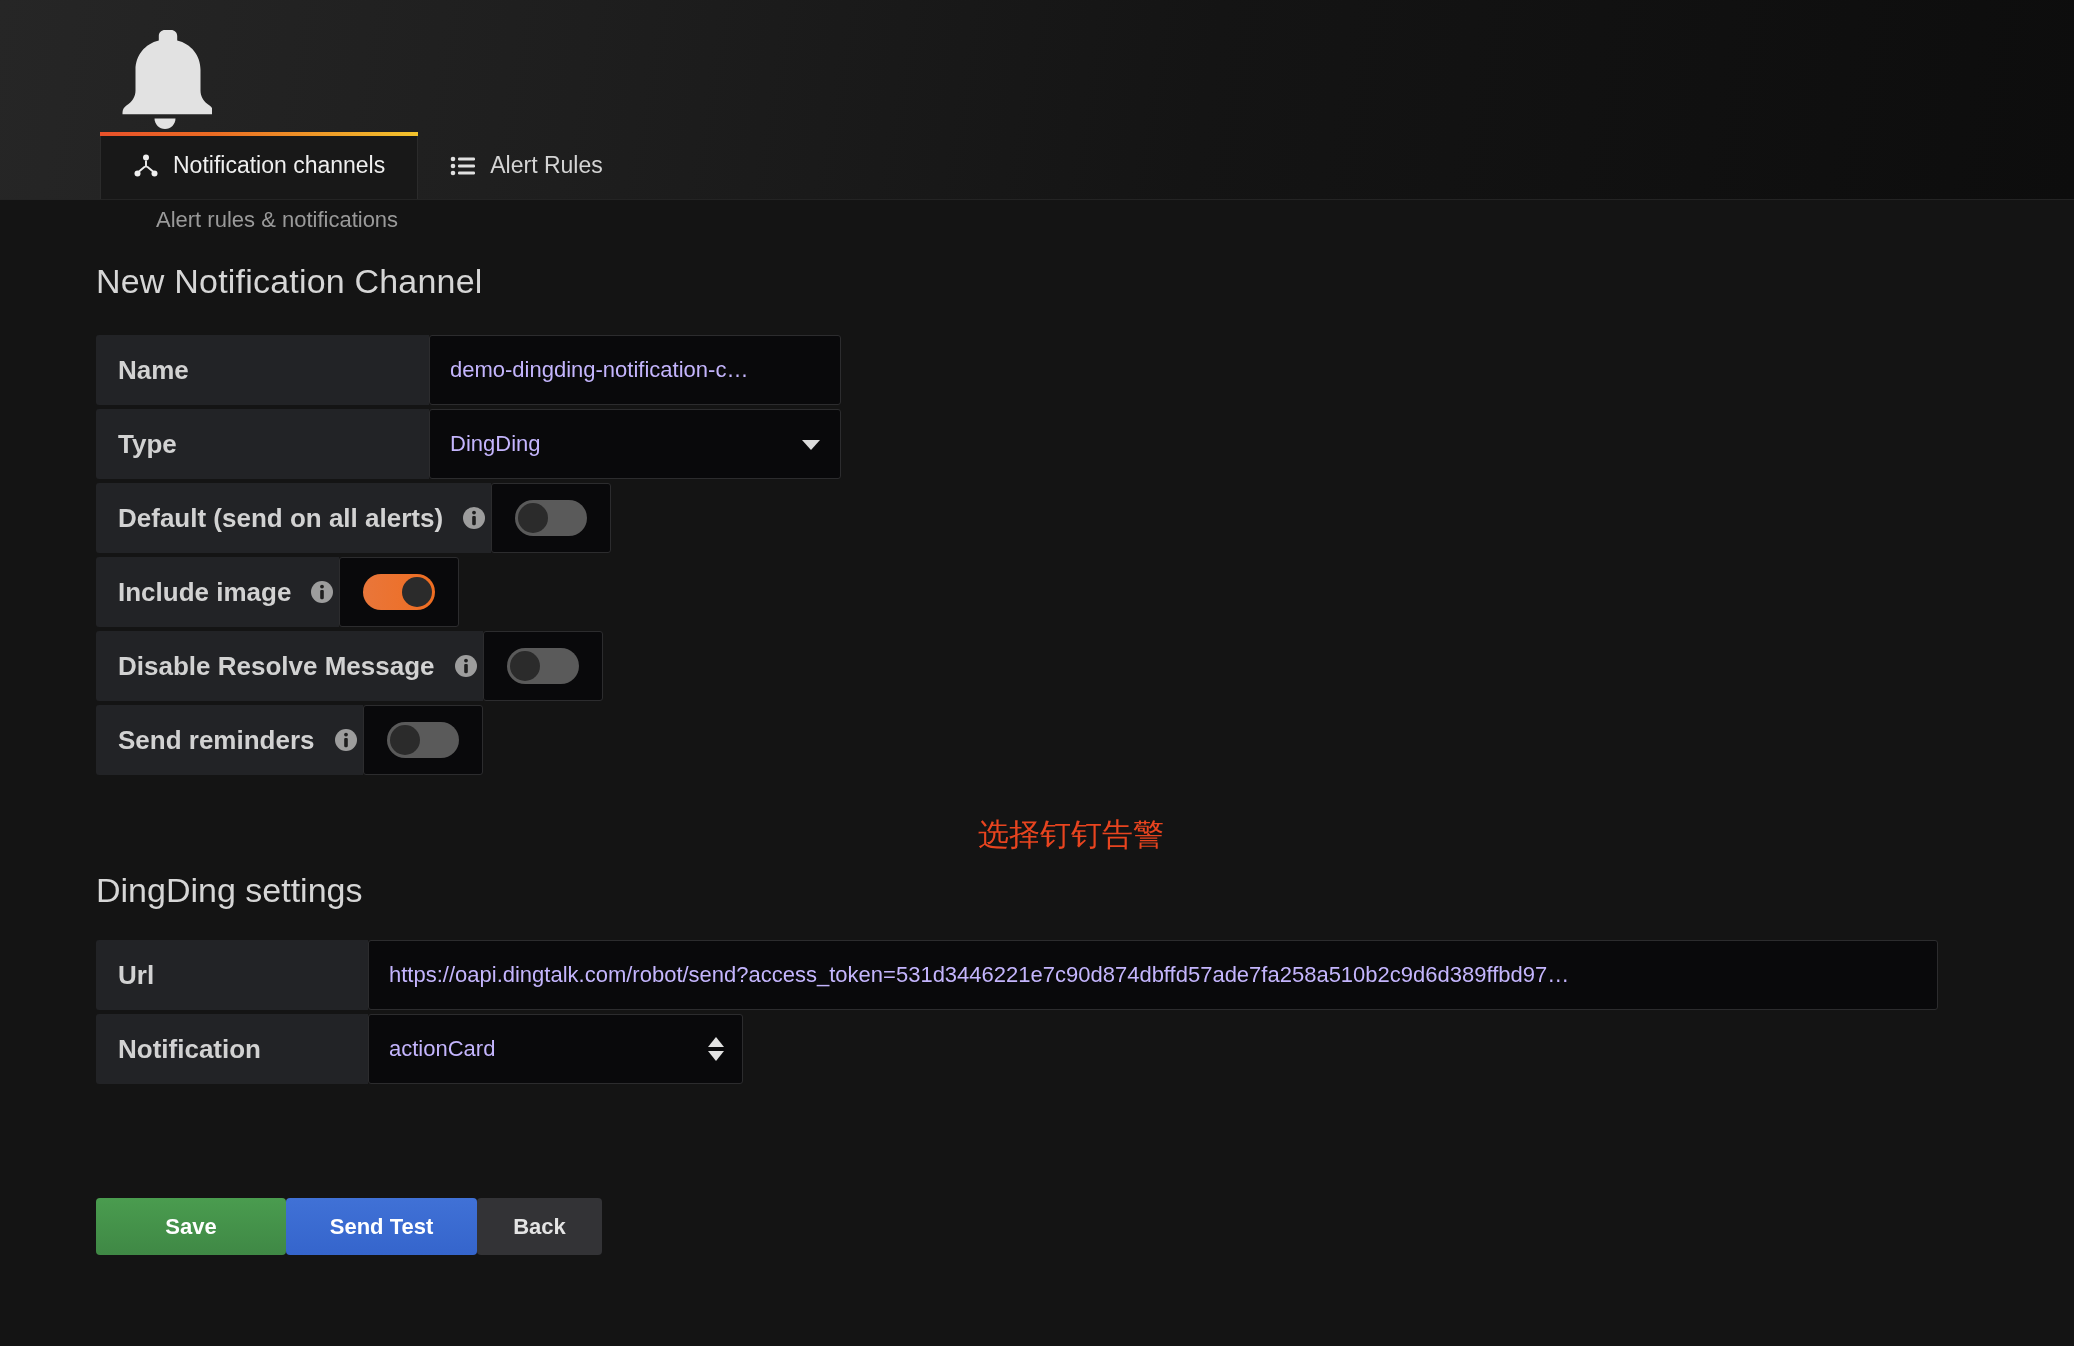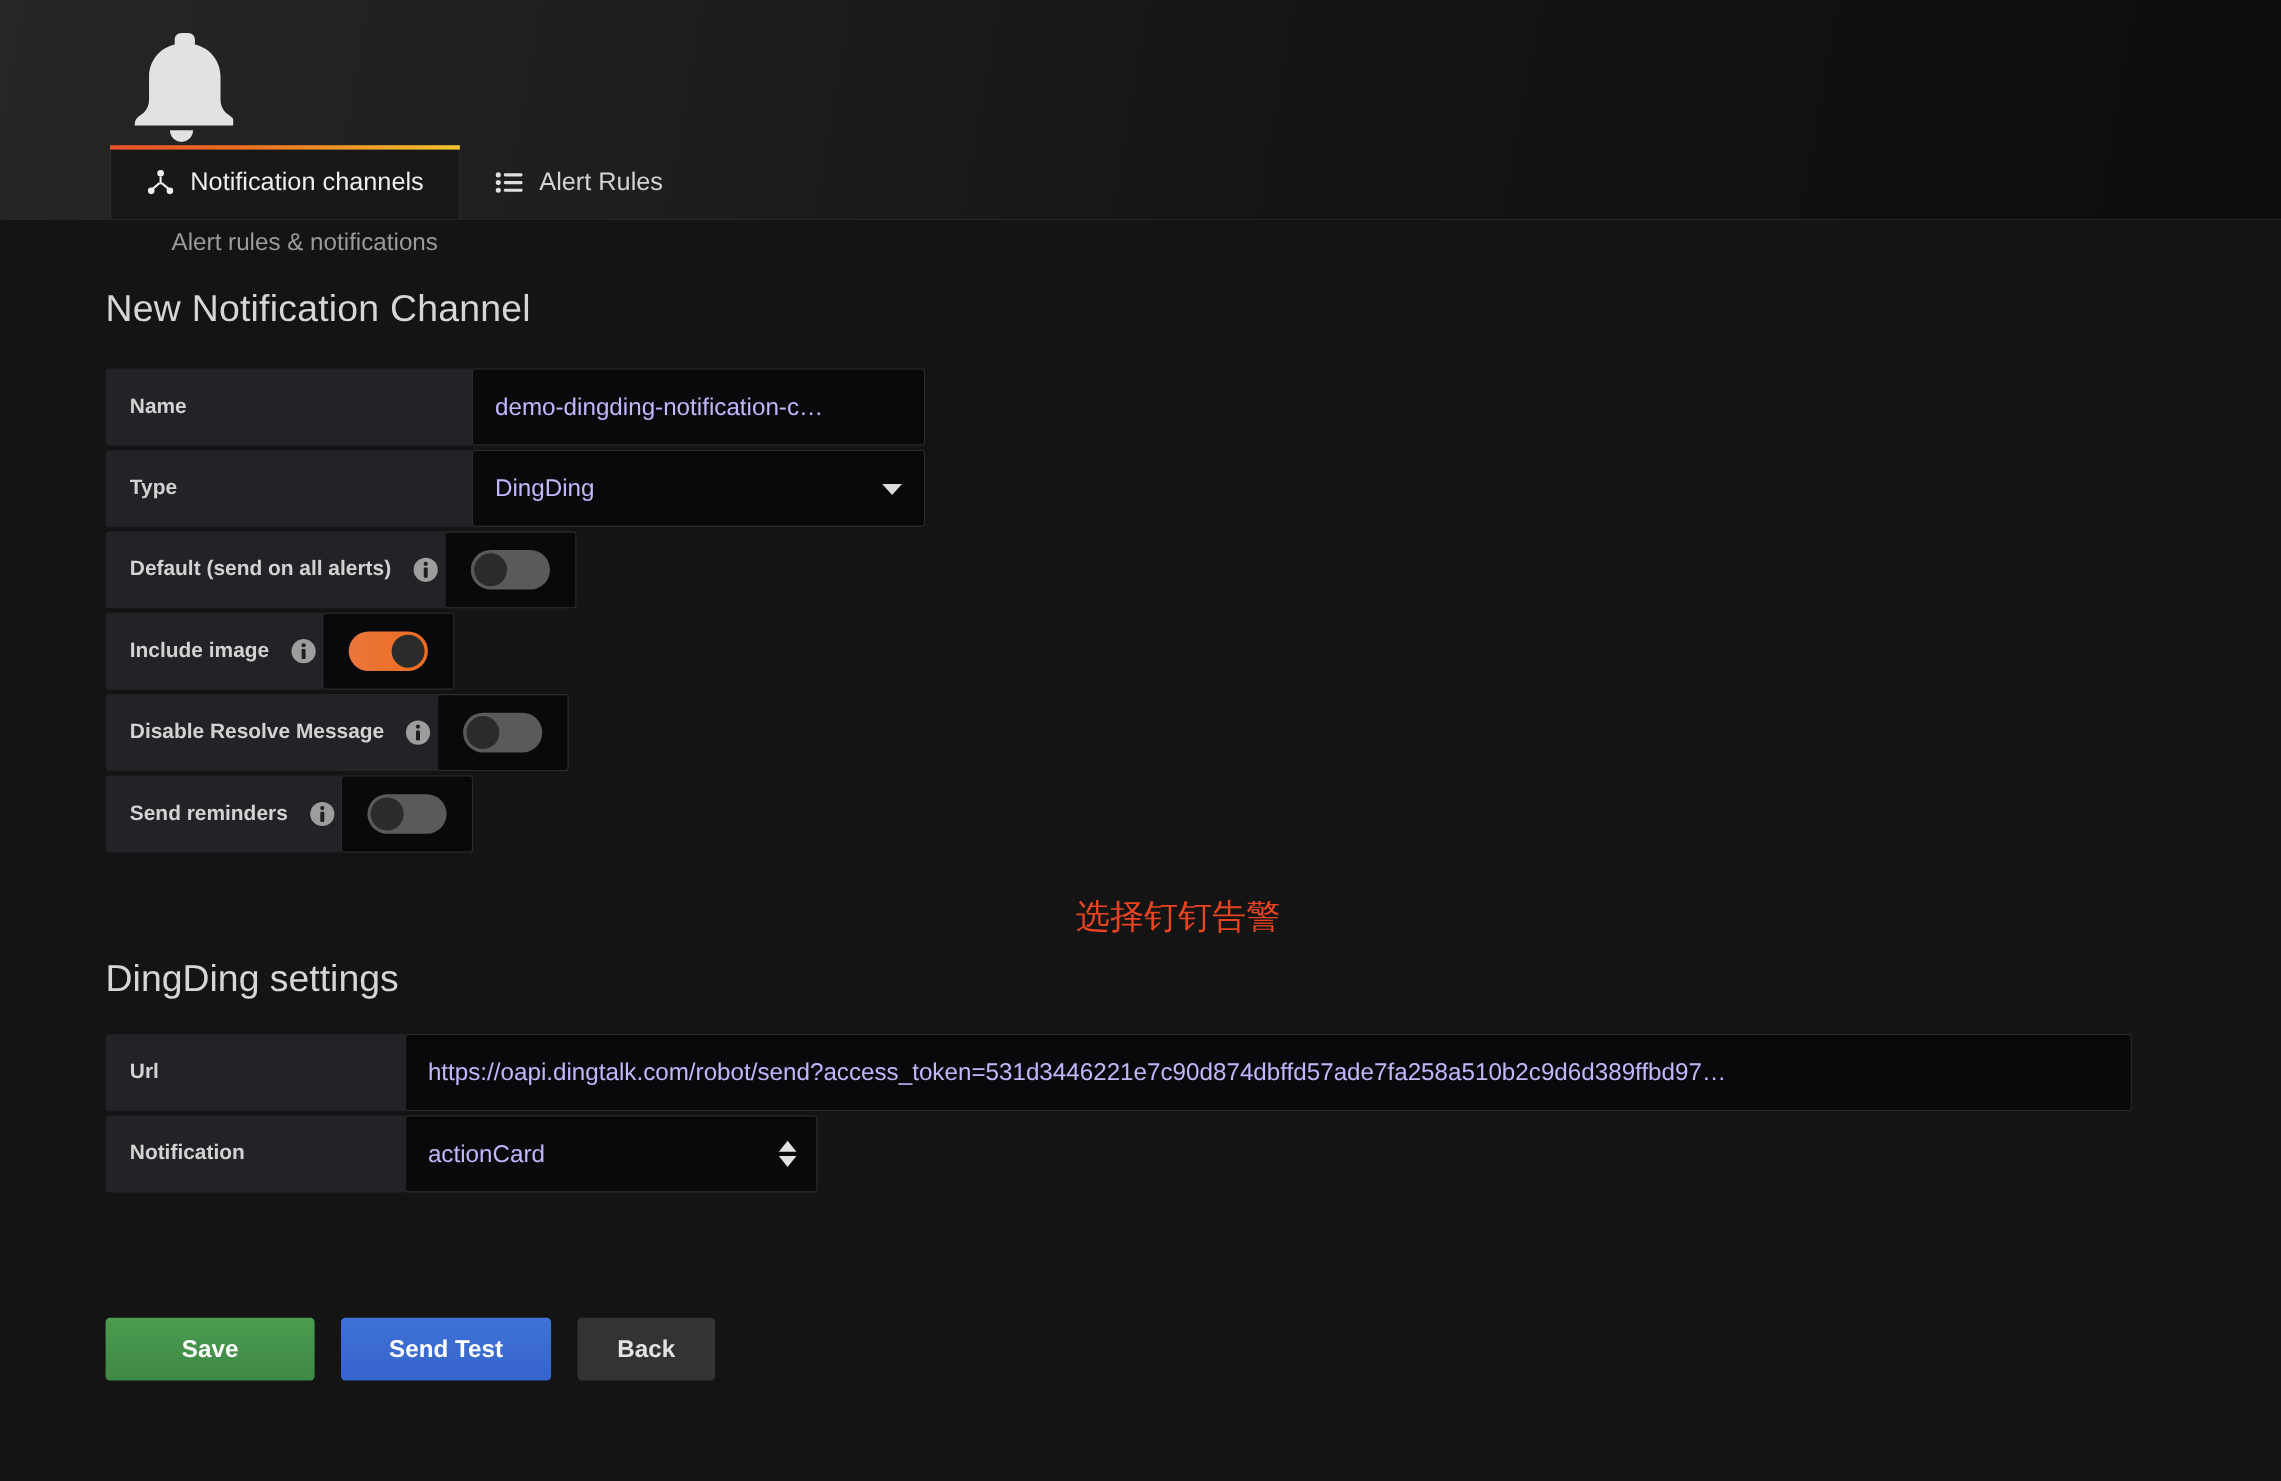--- a/index.html
+++ b/index.html
@@ -105,21 +105,21 @@
     align-items: stretch;
     margin-bottom: 4px;
   }
   .form-label {
     background: #222326;
     border-radius: 3px 0 0 3px;
     display: flex;
     align-items: center;
     padding: 0 22px;
     height: 70px;
-    font-size: 19px;
+    font-size: 26px;
     font-weight: bold;
     color: #d2d2d2;
     white-space: nowrap;
   }
   .form-label.w-name { width: 333px; }
   .form-label.w-toggle { padding-right: 4px; justify-content: center; }
   .form-label.w-url { width: 272px; }
   .form-label.w-msg { width: 272px; }
 
   .label-text { flex: 1 1 auto; }
@@ -230,21 +230,20 @@
     font-size: 34px;
     font-weight: 400;
     color: #d6d6d6;
     margin: 0 0 30px 0;
   }
   .settings-block { margin-top: 96px; position: relative; }
 
   
   .button-bar {
     display: flex;
-    gap: 24px;
     margin-top: 114px;
   }
   .btn {
     height: 57px;
     border: none;
     border-radius: 4px;
     font-size: 22px;
     font-weight: bold;
     color: #ffffff;
     cursor: pointer;

